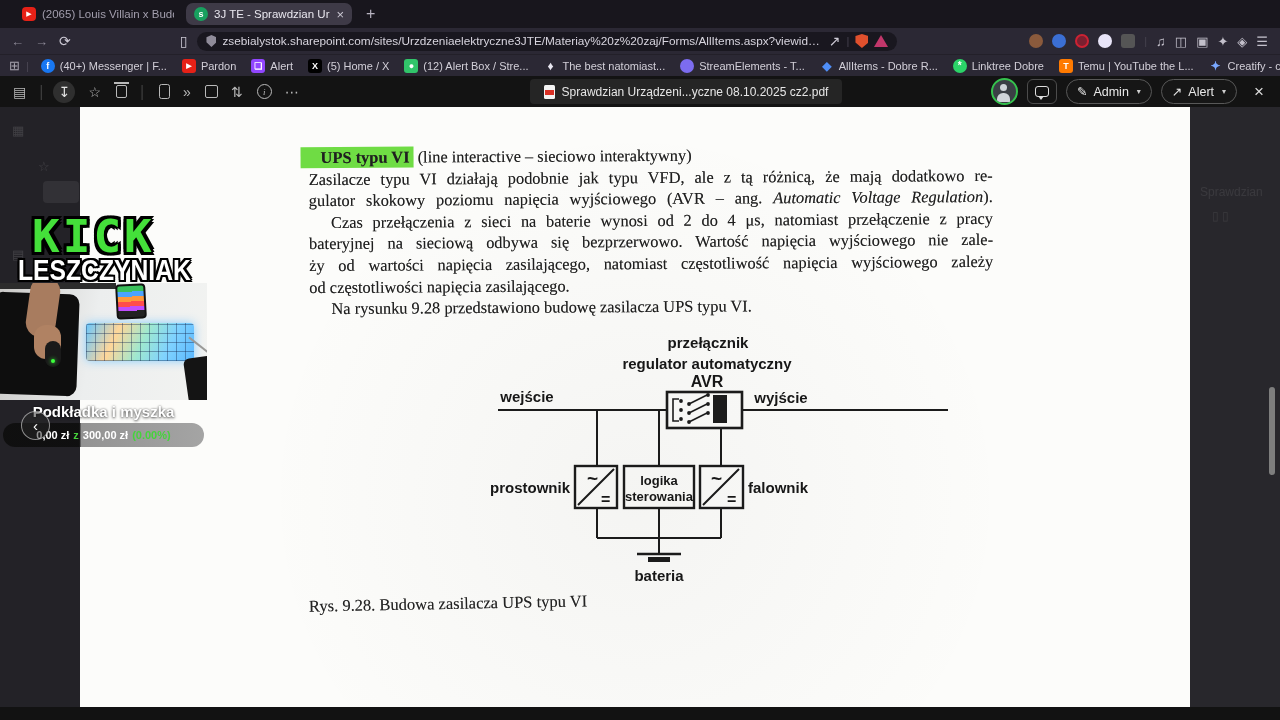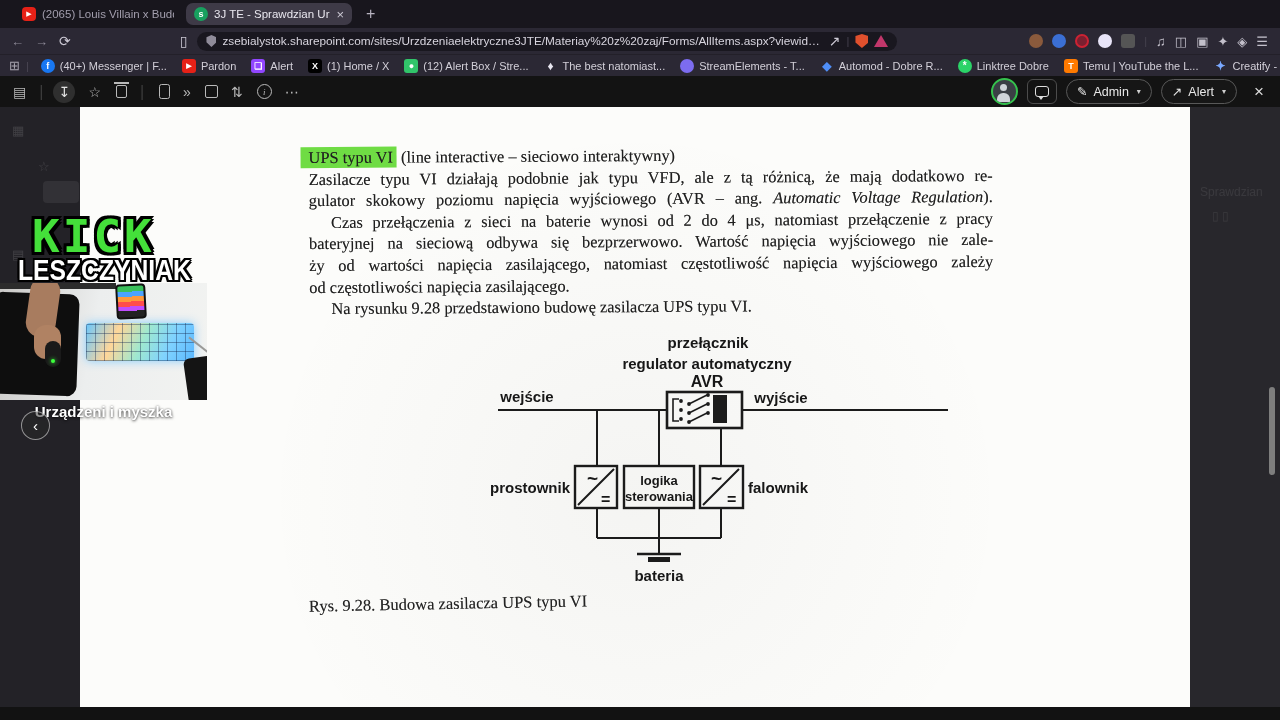--- a/index.html
+++ b/index.html
@@ -79,21 +79,21 @@
   .page{position:absolute;left:80px;top:0;width:1110px;height:600px;background:#fcfcfa;
         background-image:radial-gradient(circle at 50% 65%,rgba(60,60,60,.04),transparent 55%);}
   .rightpanel{position:absolute;left:1190px;top:0;width:90px;height:600px;background:#28272c;}
   .scrollthumb{position:absolute;left:1269px;top:280px;width:6px;height:88px;background:#7e7e7e;border-radius:3px;}
   .ghosttxt{position:absolute;color:#fff;opacity:.08;font-size:12px;}
 
   .pdftext{position:absolute;left:229px;top:38px;width:684px;font-family:"Liberation Serif",serif;font-size:16.4px;line-height:21.6px;color:#1f1f1f;transform:rotate(-0.35deg);text-shadow:0 0 .5px rgba(40,40,40,.55);}
   .pl{white-space:nowrap;}
   .j{white-space:normal;text-align:justify;text-align-last:justify;}
   .ind{text-indent:22px;}
-  .hl{background:#6fdc44;font-weight:normal;padding:1px 4px 1px 8px;margin-left:-8px;}
+  .hl{background:#6fdc44;font-weight:bold;padding:1px 4px 1px 20px;margin-left:-8px;}
   .it{font-style:italic;}
   .pdfcaption{position:absolute;left:229px;top:487px;font-family:"Liberation Serif",serif;font-size:16.5px;color:#242424;transform:rotate(-1.1deg);text-shadow:0 0 .5px rgba(40,40,40,.5);}
   .diagram{position:absolute;left:395px;top:222px;width:480px;height:266px;}
 
   
   .kick{position:absolute;left:32px;top:210px;font-family:"DejaVu Sans Mono",monospace;font-weight:bold;font-size:46px;letter-spacing:3px;color:#44e03a;transform:scaleY(.95);
         text-shadow:3px 0 0 #000,-3px 0 0 #000,0 3px 0 #000,0 -3px 0 #000,3px 3px 0 #000,-3px -3px 0 #000,3px -3px 0 #000,-3px 3px 0 #000;}
   .streamer{position:absolute;left:18px;top:253px;font-weight:900;font-size:26px;color:#fff;transform:scale(.95,1.12);transform-origin:left top;
         text-shadow:2px 0 0 #000,-2px 0 0 #000,0 2px 0 #000,0 -2px 0 #000,2px 2px 0 #000,-2px -2px 0 #000,2px -2px 0 #000,-2px 2px 0 #000;}
 
@@ -183,37 +183,37 @@
           <span>▶</span>
         </span>
         <span>Pardon</span>
       </div>
     <div class="bm">
         <span class="bmicon tw">❑</span>
         <span>Alert</span>
       </div>
     <div class="bm">
         <span class="bmicon xx">X</span>
-        <span>(1) Home / X</span>
+        <span>(5) Home / X</span>
       </div>
     <div class="bm">
         <span class="bmicon sl">●</span>
         <span>(12) Alert Box / Stre...</span>
       </div>
     <div class="bm">
         <span class="bmicon obs">♦</span>
         <span>The best natomiast...</span>
       </div>
     <div class="bm">
         <span class="bmicon se"></span>
         <span>StreamElements - T...</span>
       </div>
     <div class="bm">
         <span class="bmicon am">◆</span>
-        <span>Automod - Dobre R...</span>
+        <span>AllItems - Dobre R...</span>
       </div>
     <div class="bm">
         <span class="bmicon lt">*</span>
         <span>Linktree Dobre</span>
       </div>
     <div class="bm">
         <span class="bmicon temu">T</span>
         <span>Temu | YouTube the L...</span>
       </div>
     <div class="bm">
@@ -234,20 +234,24 @@
     <span class="vb-sep">|</span>
     <span class="phoneic"></span>
     <span class="vb-ic">»</span>
     <span class="fitic"></span>
     <span class="vb-ic">⇅</span>
     <span class="infoic">
         <span>i</span>
       </span>
     <span class="vb-ic">⋯</span>
 
+    <div class="fname">
+      <span class="pdfic"></span>
+      <span>Sprawdzian Urządzeni...yczne 08.10.2025 cz2.pdf</span>
+    </div>
 
     <div class="vb-right">
       <span class="avatar"></span>
       <span class="bubblebtn">
           <span class="bubble"></span>
         </span>
       <span class="vb-btn">
         <span>✎</span>
         <span>Admin</span>
         <span class="chev">▾</span>
@@ -360,17 +364,23 @@
     <div class="keyboard">
         <div class="keys"></div>
       </div>
     <div class="phone">
         <div class="phonescr"></div>
       </div>
     <div class="cable"></div>
     <div class="blackobj"></div>
   </div>
 
-  <div class="goal-title">Urządzeni i myszka</div>
+  <div class="goal-title">Podkładka i myszka</div>
+  <div class="goal-pill">
+    <span>0,00 zł</span>
+    <span class="goal-green">z</span>
+    <span>300,00 zł</span>
+    <span class="goal-green">(0.00%)</span>
+  </div>
   <div class="goal-back">‹</div>
 
   <div class="bottombar"></div>
 </div>
 
 </body></html>

